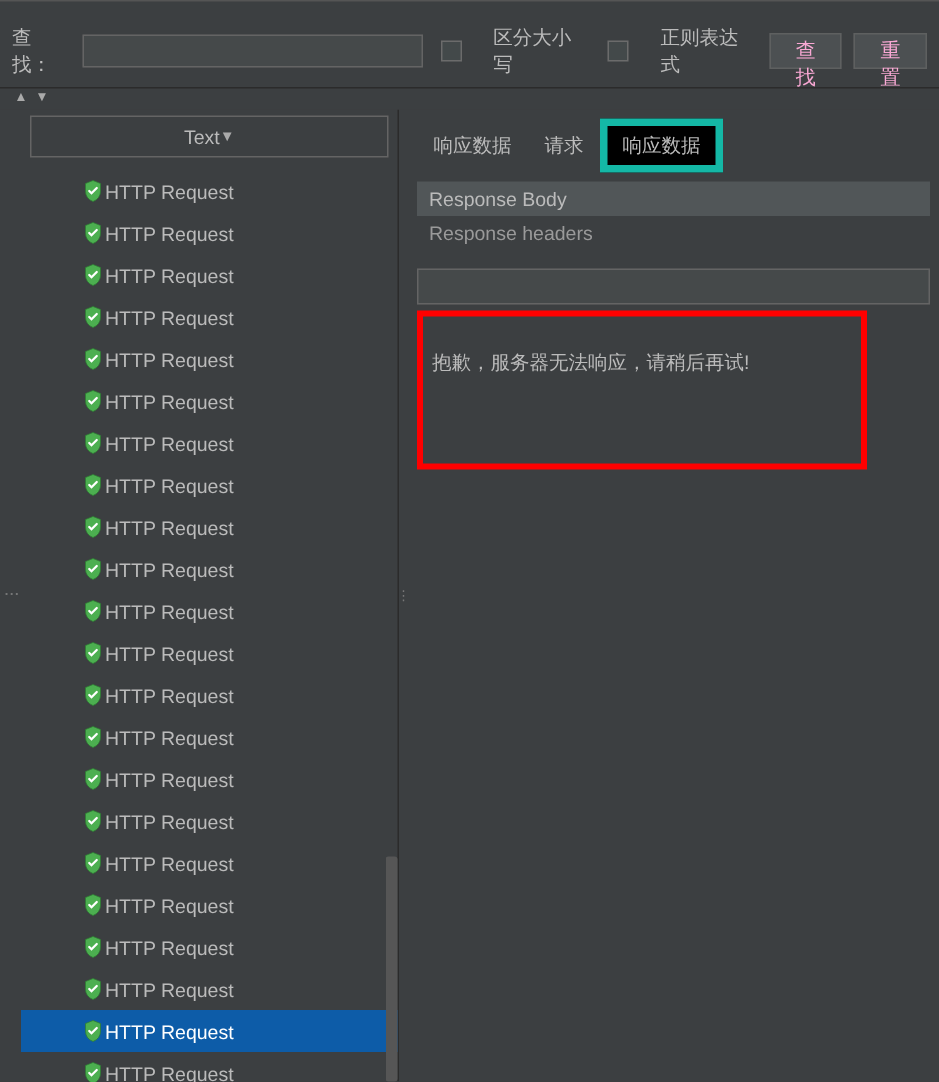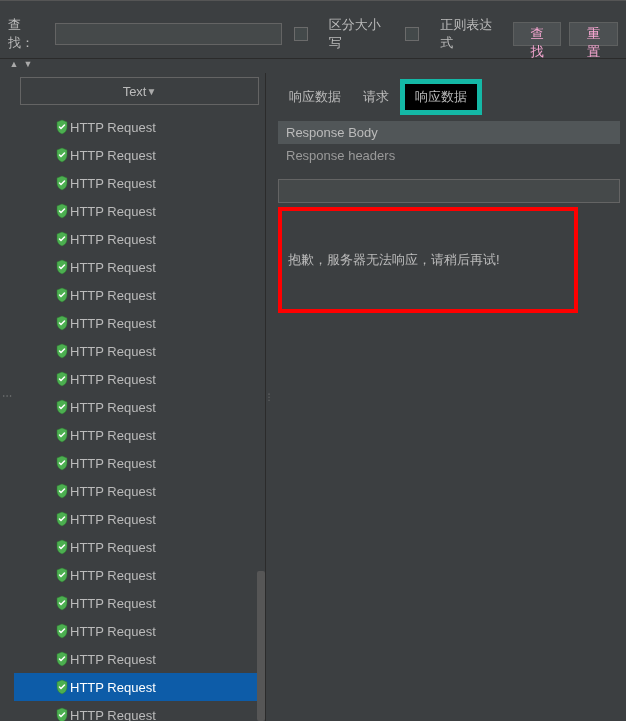--- a/index.html
+++ b/index.html
@@ -197,21 +197,21 @@
       left: 0;
       top: 0;
       width: 300px;
       height: 106px;
       border: 4px solid #ff0000;
       pointer-events: none;
     }
     .response-text {
       position: absolute;
       left: 10px;
-      top: 44px;
+      top: 26px;
       color: #bbbbbb;
     }
     .content-container {
       position: relative;
       margin-top: 4px;
     }
     .scrollbar-stub {
       position: absolute;
       right: 0;
       top: 498px;

